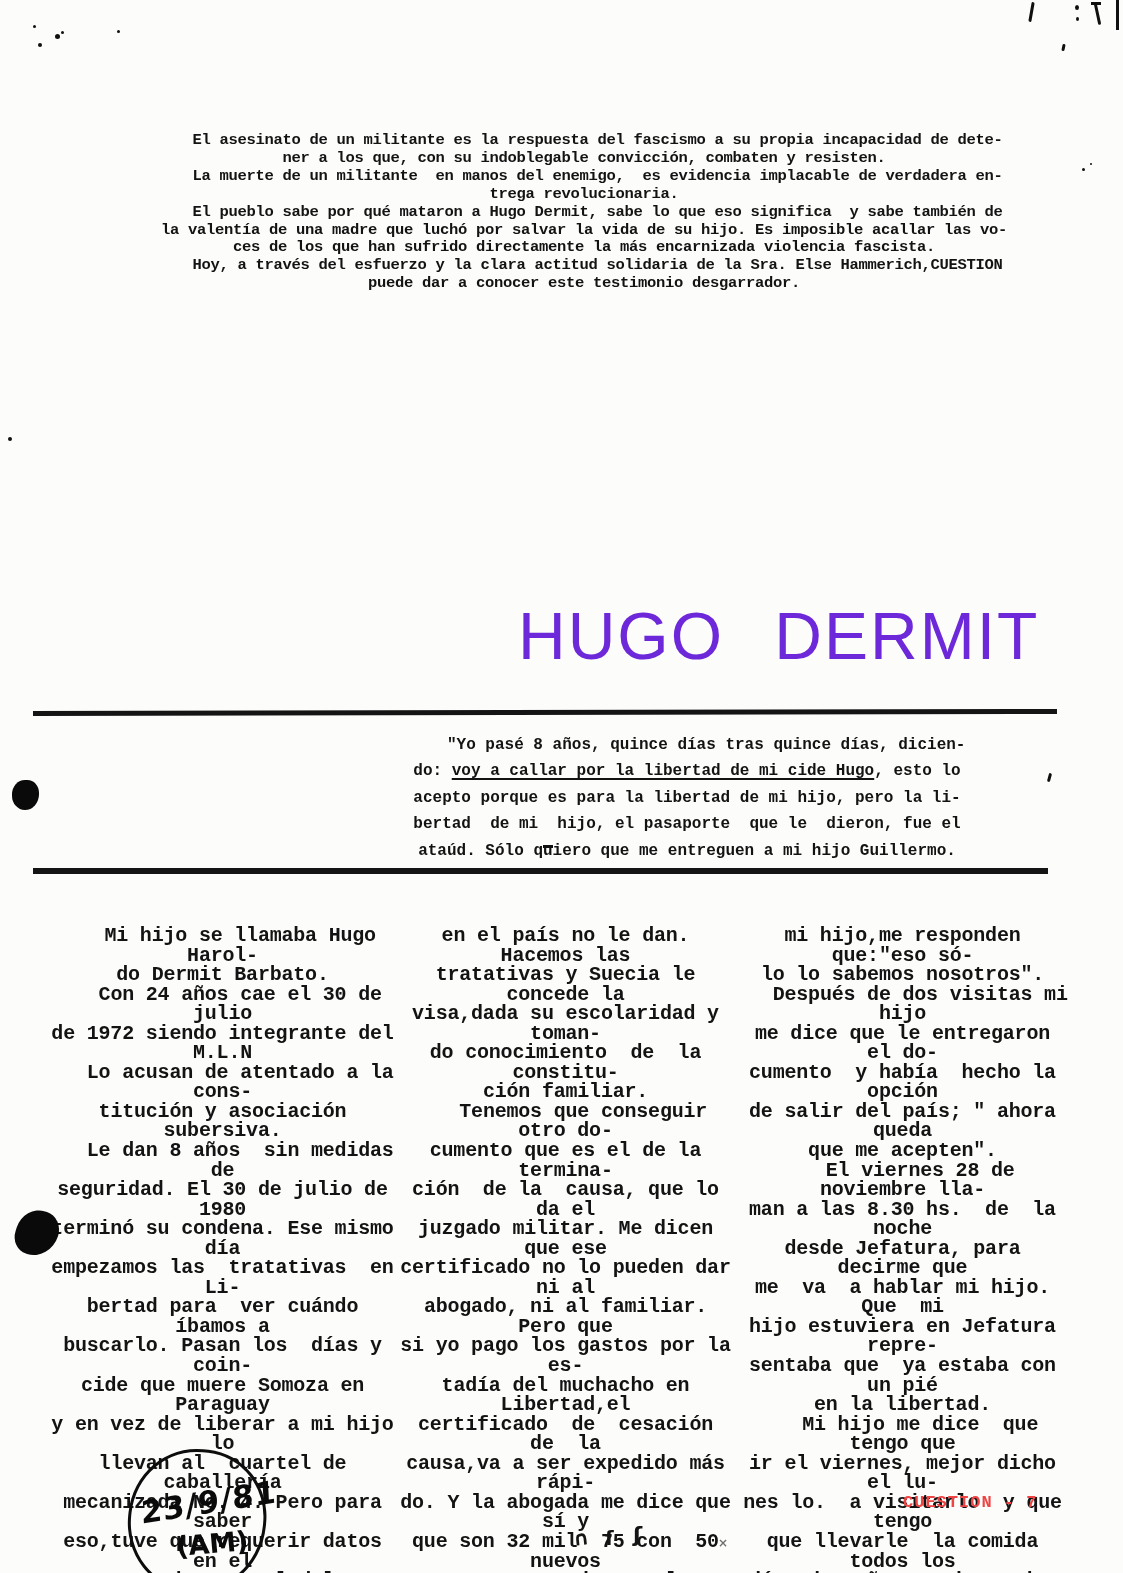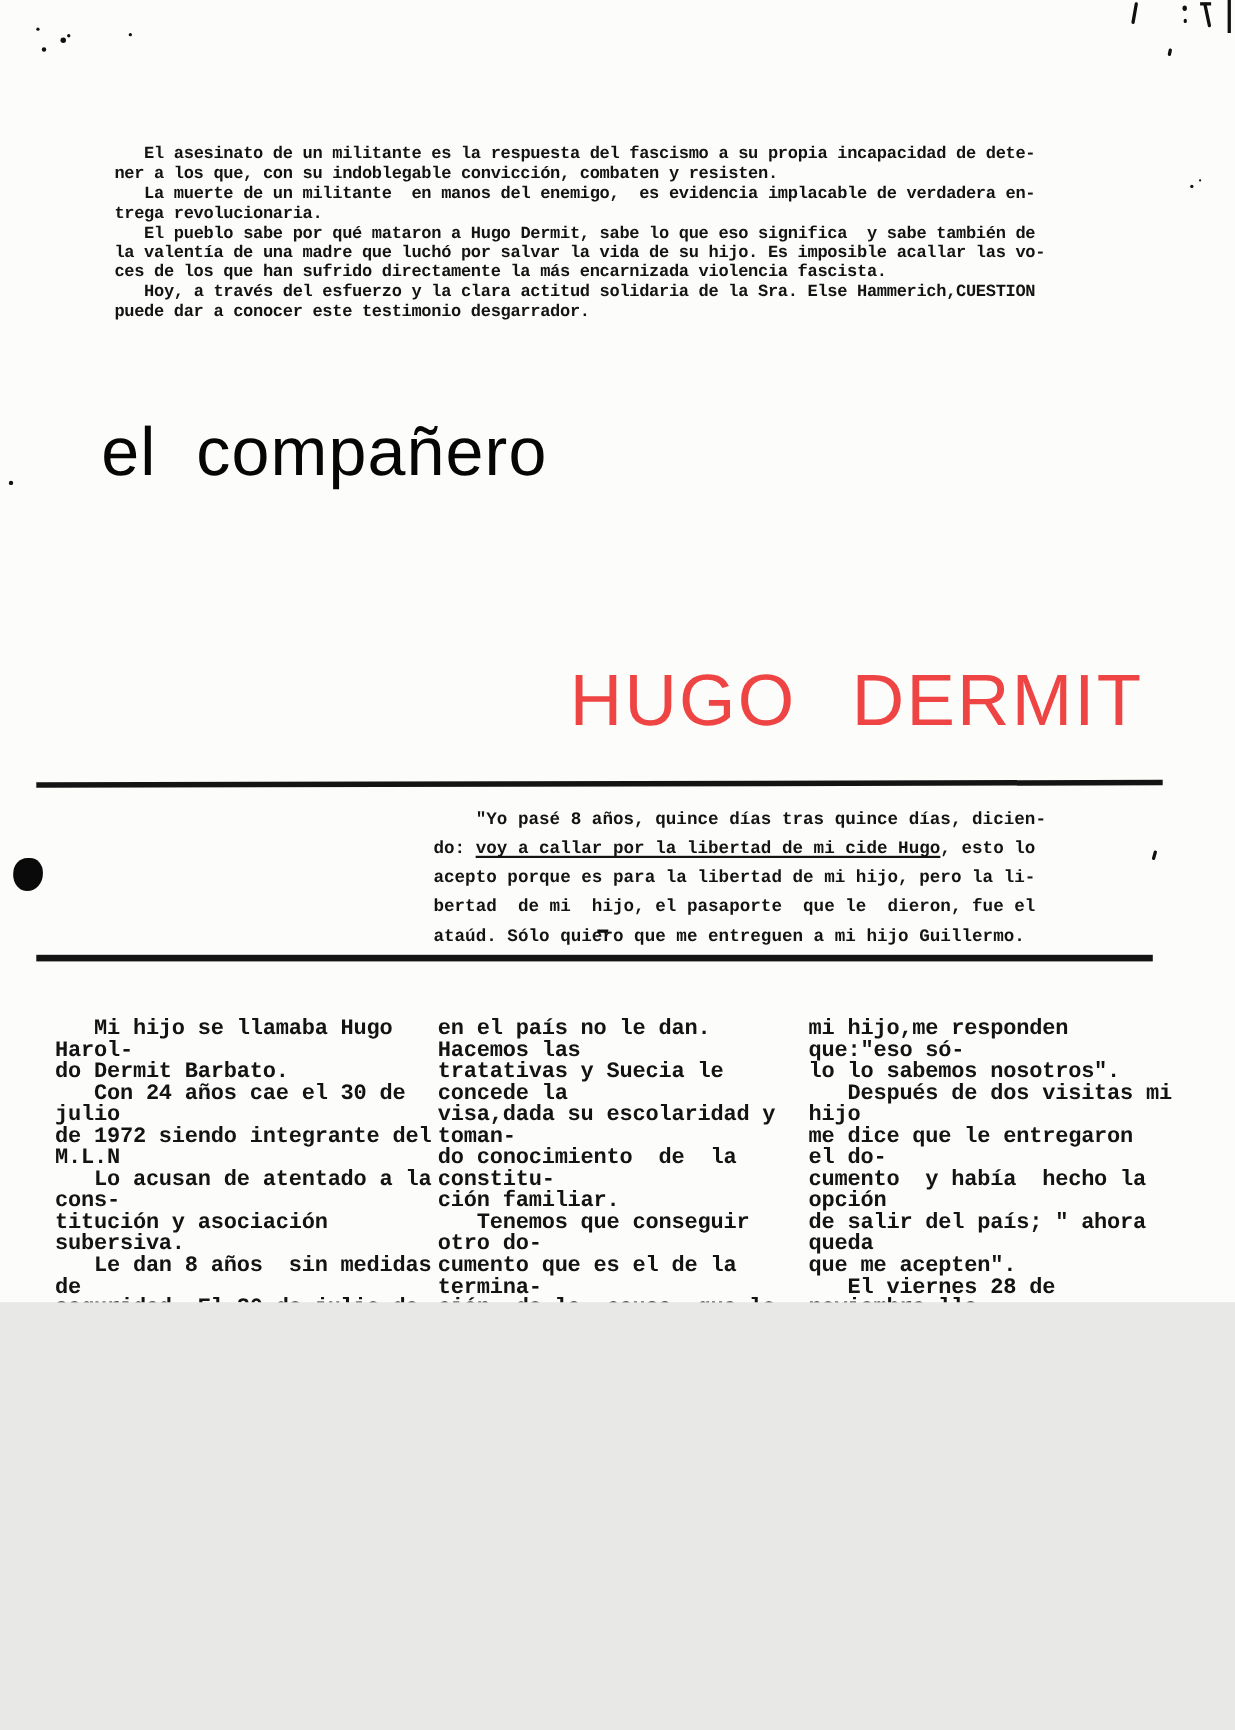--- a/index.html
+++ b/index.html
@@ -1,34 +1,34 @@
 <!DOCTYPE html>
 <html><head>
 <meta charset="utf-8">
 <style>
   html,body { margin:0; padding:0; background:#e8e8e6; }
   .page {
-    position:relative; width:1123px; height:1184px; margin:0 auto;
-    background:#fcfcfa; overflow:hidden; color:#161616;
+    position:relative; width:1123px; height:1573px; margin:0 auto;
+    background:#fcfcfa; overflow:hidden; color:#161616;text-align:center;
   }
   .mono { font-family:"Liberation Mono", monospace; font-weight:700; white-space:pre-wrap; color:#131313; }
   .intro {
     position:absolute; left:104px; top:132px; width:960px;
     font-size:15.5px; line-height:17.9px; letter-spacing:-0.3px;
   }
   .headline {
     position:absolute; left:92px; top:372px;
     font-family:"Liberation Sans", sans-serif; font-weight:400;
     font-size:62px; line-height:79px; letter-spacing:1px; word-spacing:18px;
     color:#060606;
   }
   .headline-name {
     position:absolute; left:518px; top:598px;
     font-family:"Liberation Sans", sans-serif; font-weight:400;
-    font-size:66px; letter-spacing:2px; word-spacing:30px; color:#ef4444;
+    font-size:66px; letter-spacing:2px; word-spacing:30px; color:#6d28d9;
     white-space:nowrap;
   }
   .rule { position:absolute; background:#141414; }
   .rule-top    { left:33px; top:710px; width:1024px; height:5px; transform:rotate(-0.12deg); }
   .rule-bottom { left:33px; top:868px; width:1015px; height:6px; }
   .quote {
     position:absolute; left:394px; top:732px; width:586px;
     font-size:16px; line-height:26.4px;
   }
   .quote .u { text-decoration:underline; text-decoration-thickness:2px; text-underline-offset:3px; }
@@ -99,21 +99,20 @@
 ner a los que, con su indoblegable convicción, combaten y resisten.
    La muerte de un militante  en manos del enemigo,  es evidencia implacable de verdadera en-
 trega revolucionaria.
    El pueblo sabe por qué mataron a Hugo Dermit, sabe lo que eso significa  y sabe también de
 la valentía de una madre que luchó por salvar la vida de su hijo. Es imposible acallar las vo-
 ces de los que han sufrido directamente la más encarnizada violencia fascista.
    Hoy, a través del esfuerzo y la clara actitud solidaria de la Sra. Else Hammerich,CUESTION
 puede dar a conocer este testimonio desgarrador.</div>
 
   <div class="headline">
-    <div>el compañero</div>
   </div>
   <div class="headline-name">HUGO DERMIT</div>
 
   <div class="rule rule-top"></div>
   <div class="rule rule-bottom"></div>
 
   <div class="punch-dot"></div>
 
   <div class="mono quote"><span>    "Yo pasé 8 años, quince días tras quince días, dicien-
 do: </span><span class="u">voy a callar por la libertad de mi cide Hugo</span><span>, esto lo

